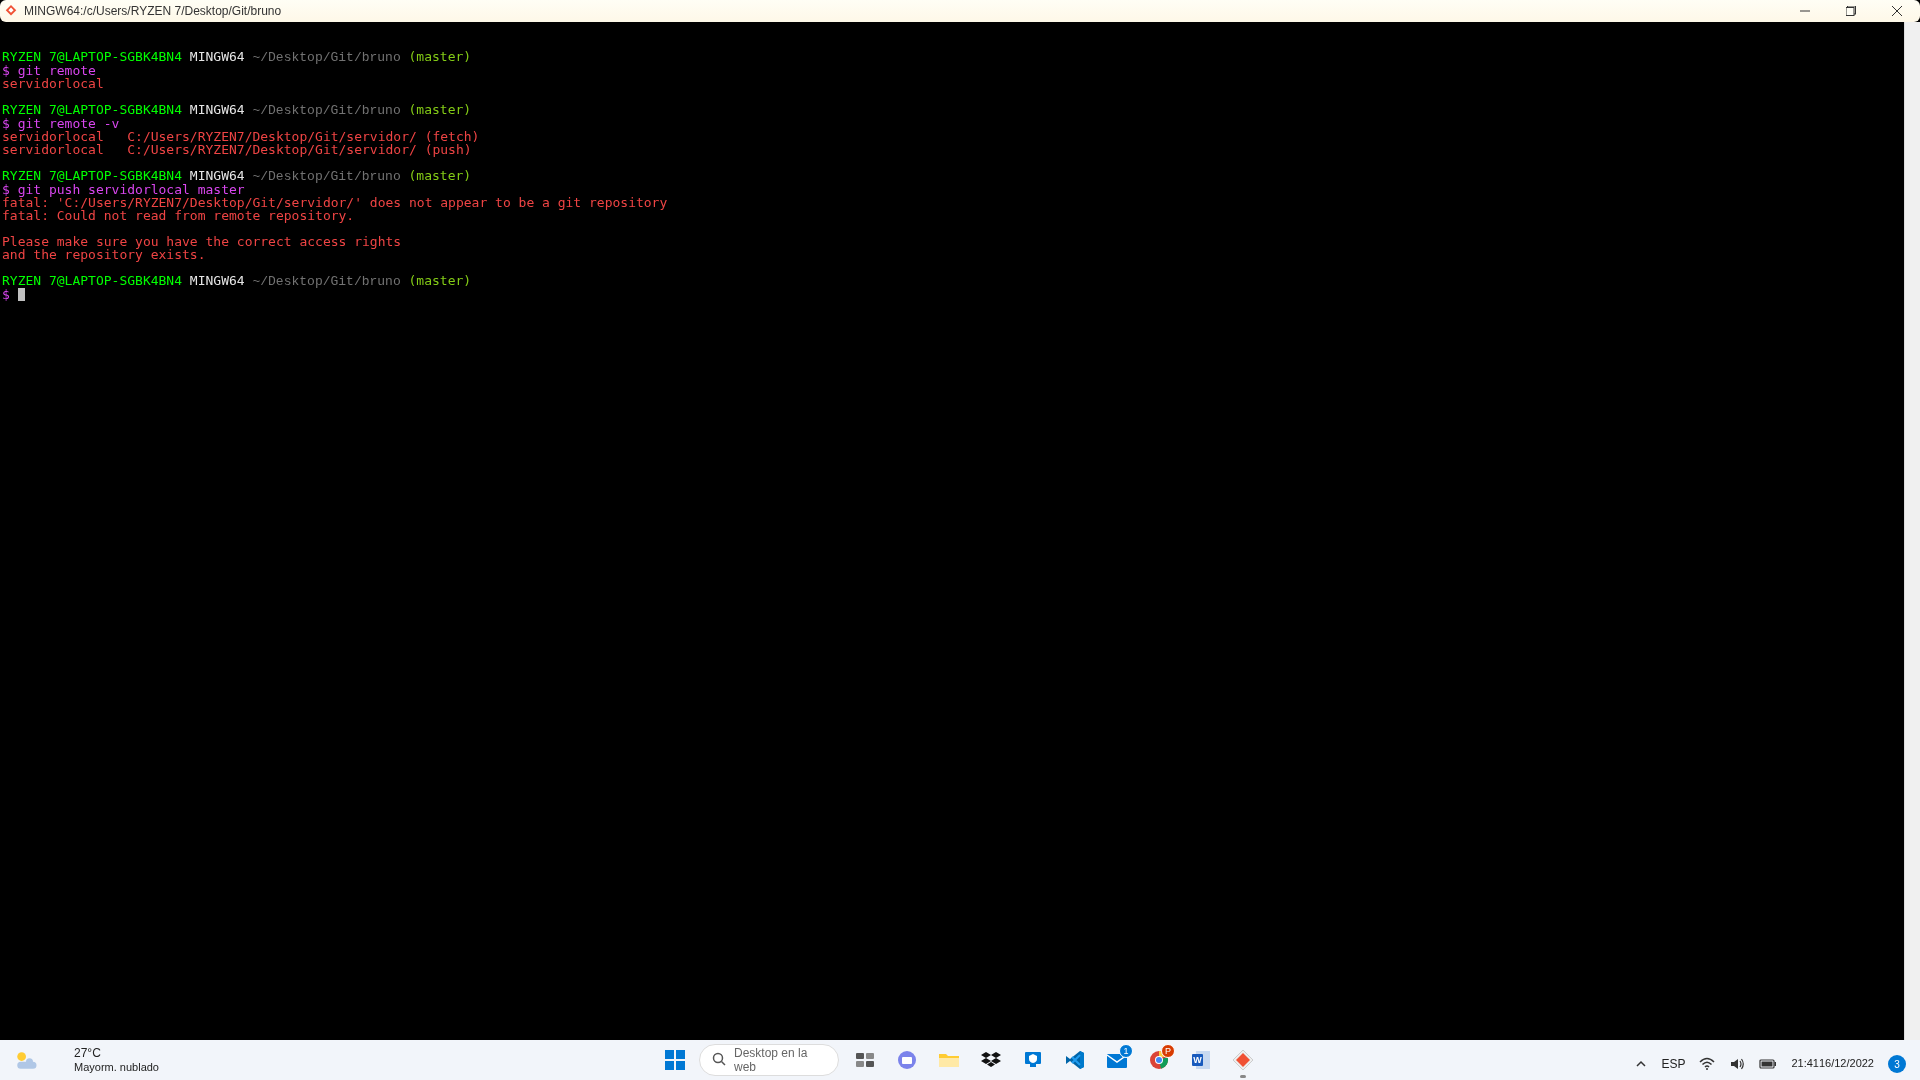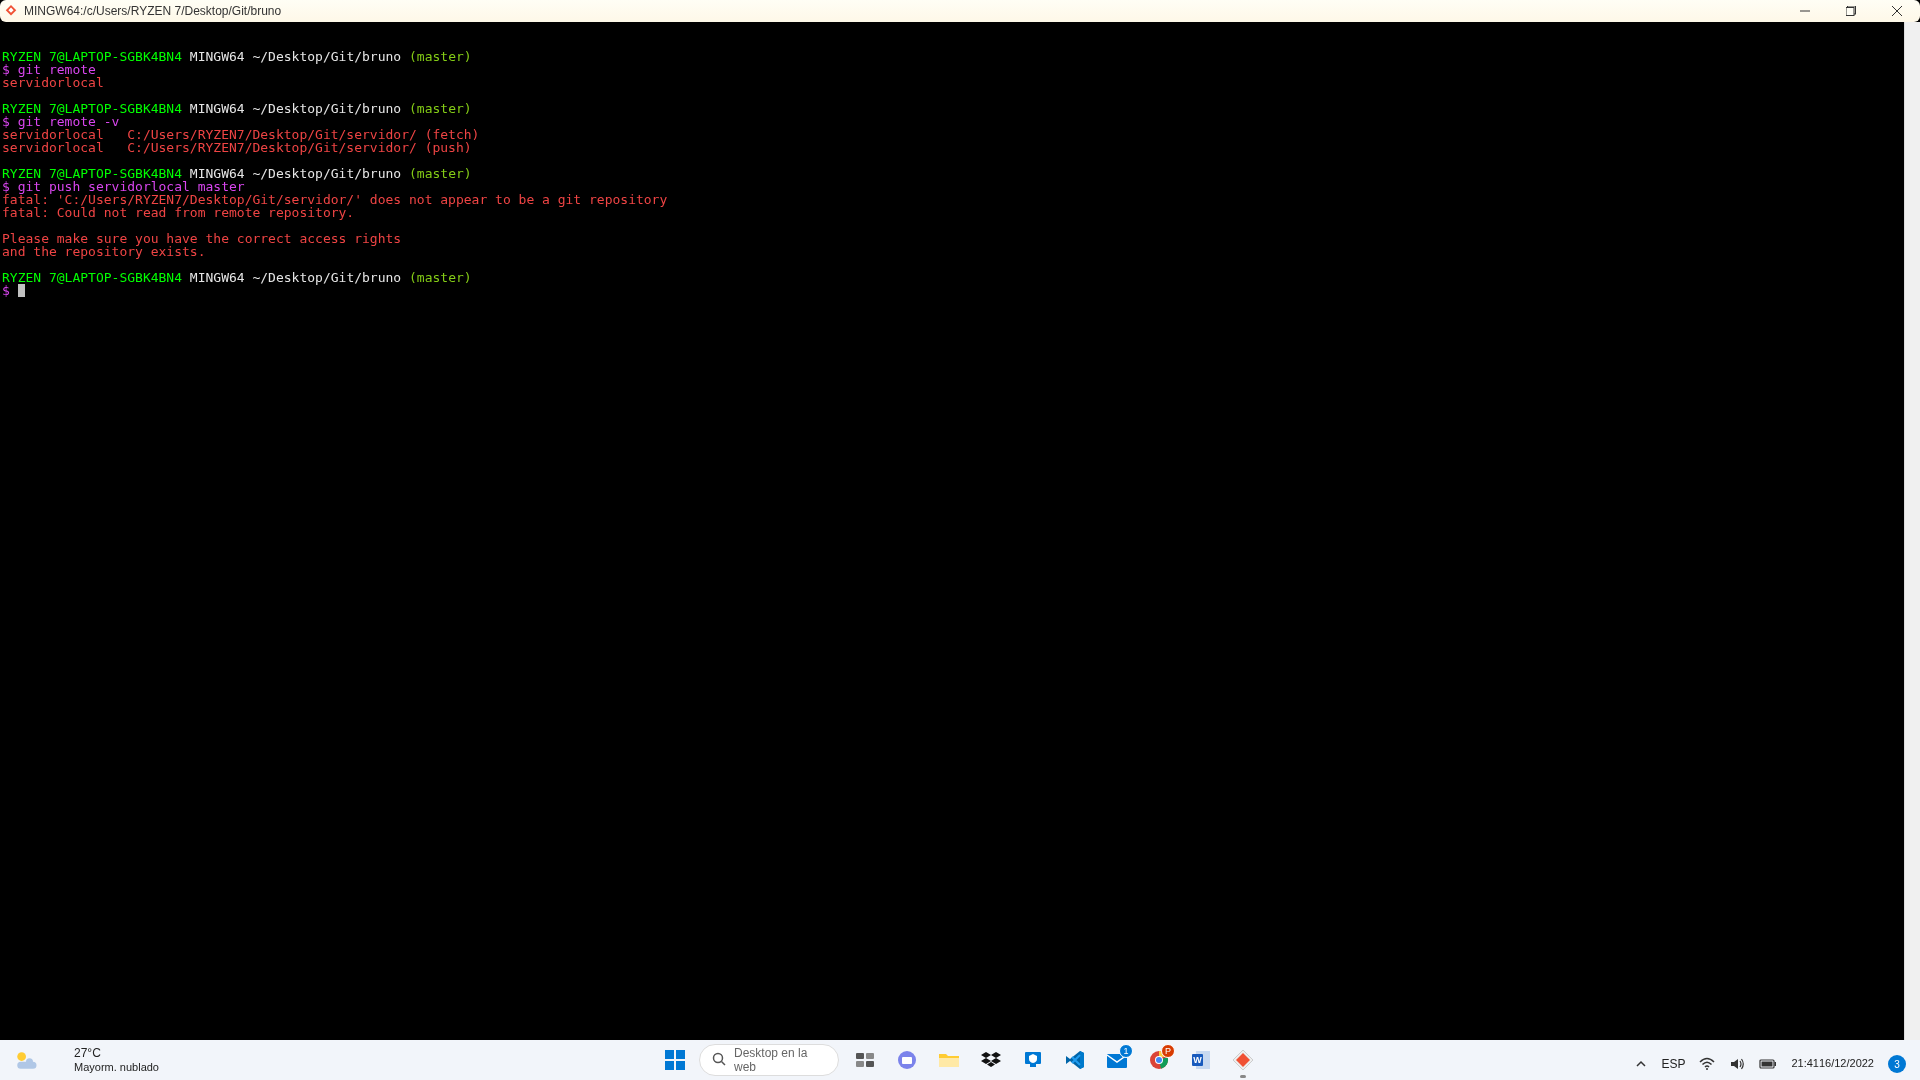--- a/index.html
+++ b/index.html
@@ -11,21 +11,21 @@
   .titlebar-title { font-size: 12px; color: #333; }
   .window-controls { position: absolute; right: 0; top: 0; height: 22px; display: flex; }
   .win-btn { width: 46px; height: 22px; display: flex; align-items: center; justify-content: center; cursor: pointer; }
   .win-btn svg { width: 10px; height: 10px; stroke: #333; stroke-width: 1; fill: none; }
   
   .terminal { position: absolute; top: 22px; left: 0; right: 0; bottom: 40px; background: #000; padding: 2px 2px; font-family: 'Consolas', monospace; font-size: 13px; line-height: 1.0; white-space: pre; color: #c0c0c0; }
   .terminal-content { line-height: 1.0; }
   .line { min-height: 13px; }
   .user { color: #00ff00; }
   .host { color: #e5e5e5; }
-  .path { color: #e5e5e5; }
+  .path { color: #737373; font-family: Liberation Mono, monospace; }
   .branch { color: #84cc16; }
   .cmd { color: #d946ef; }
   .out { color: #ef4444; }
   .cursor { display: inline-block; width: 7px; height: 13px; background: #c0c0c0; vertical-align: bottom; }
   
   .scrollbar { position: absolute; top: 22px; right: 0; bottom: 40px; width: 16px; background: #f0f0f0; border-left: 1px solid #ddd; }
   
   .taskbar { position: absolute; bottom: 0; left: 0; right: 0; height: 40px; background: #f2f5fa; display: flex; align-items: center; }
   .weather { display: flex; align-items: center; padding-left: 12px; gap: 10px; }
   .weather-icon { width: 28px; height: 28px; }

